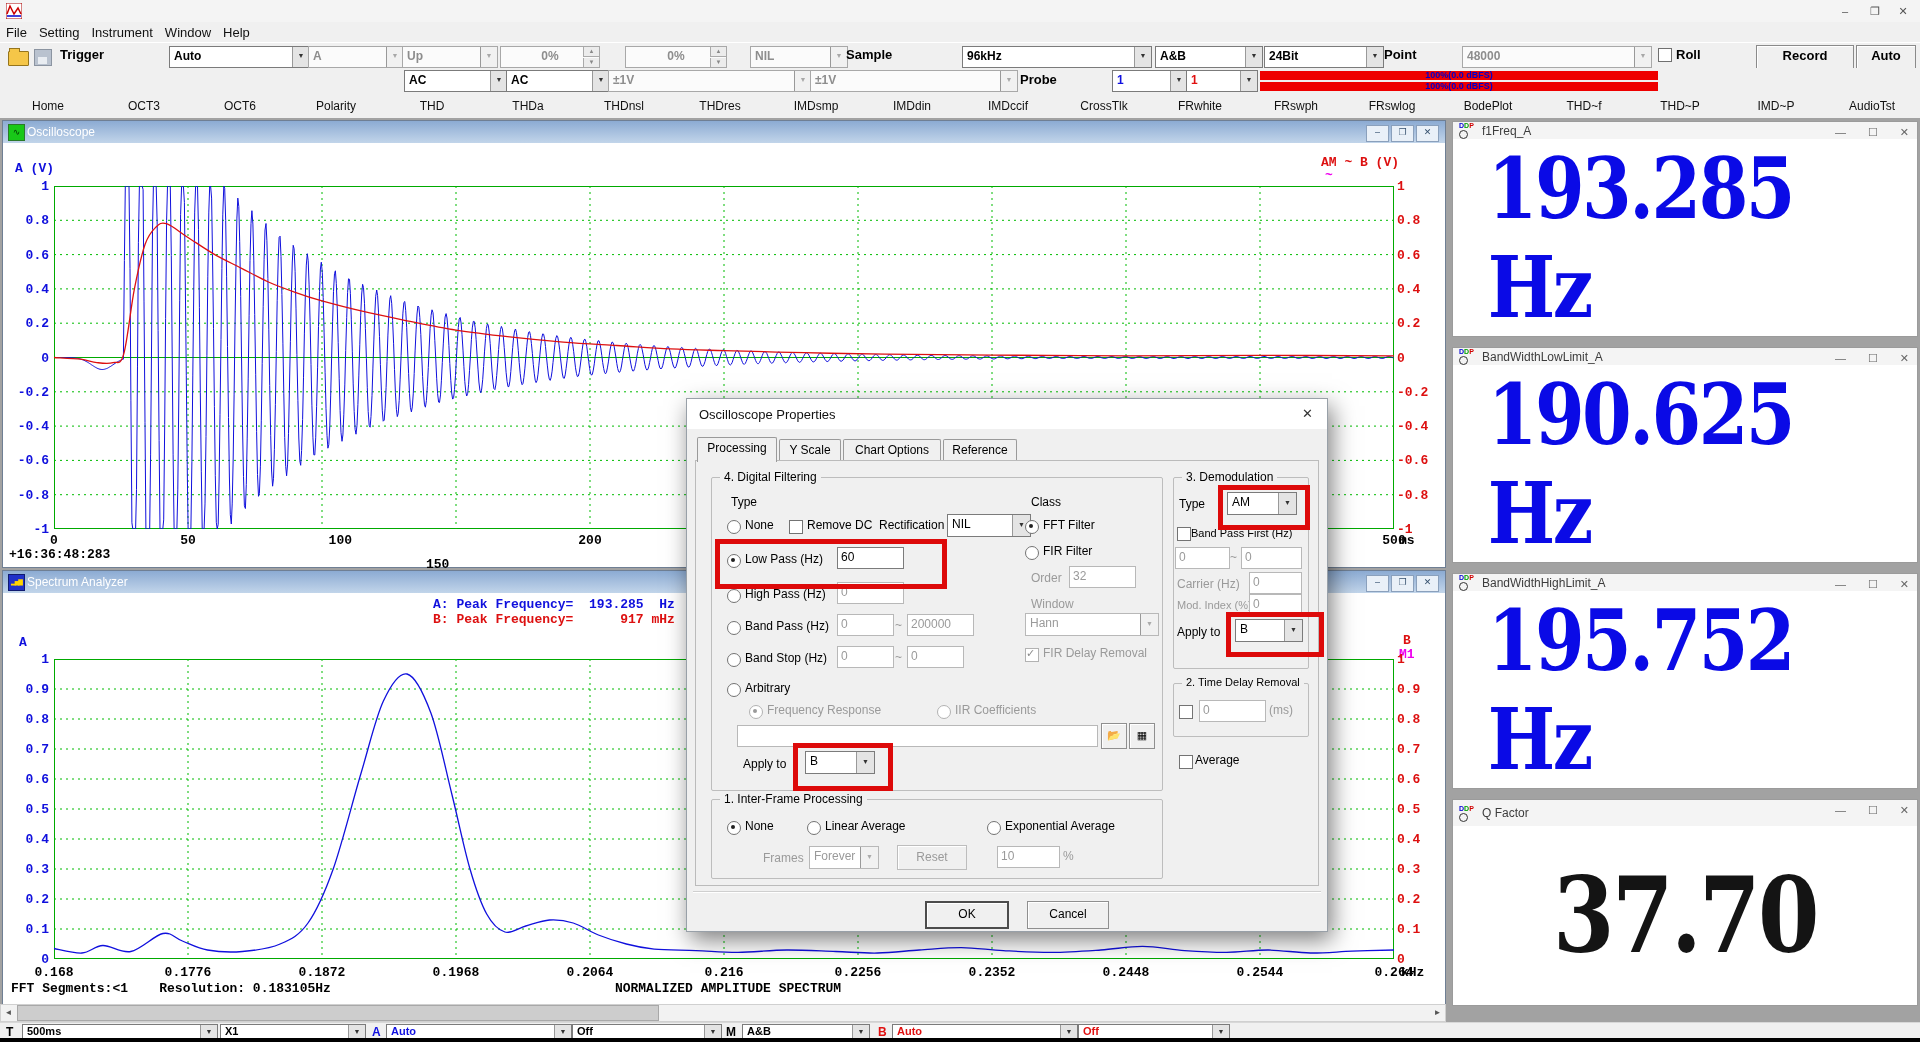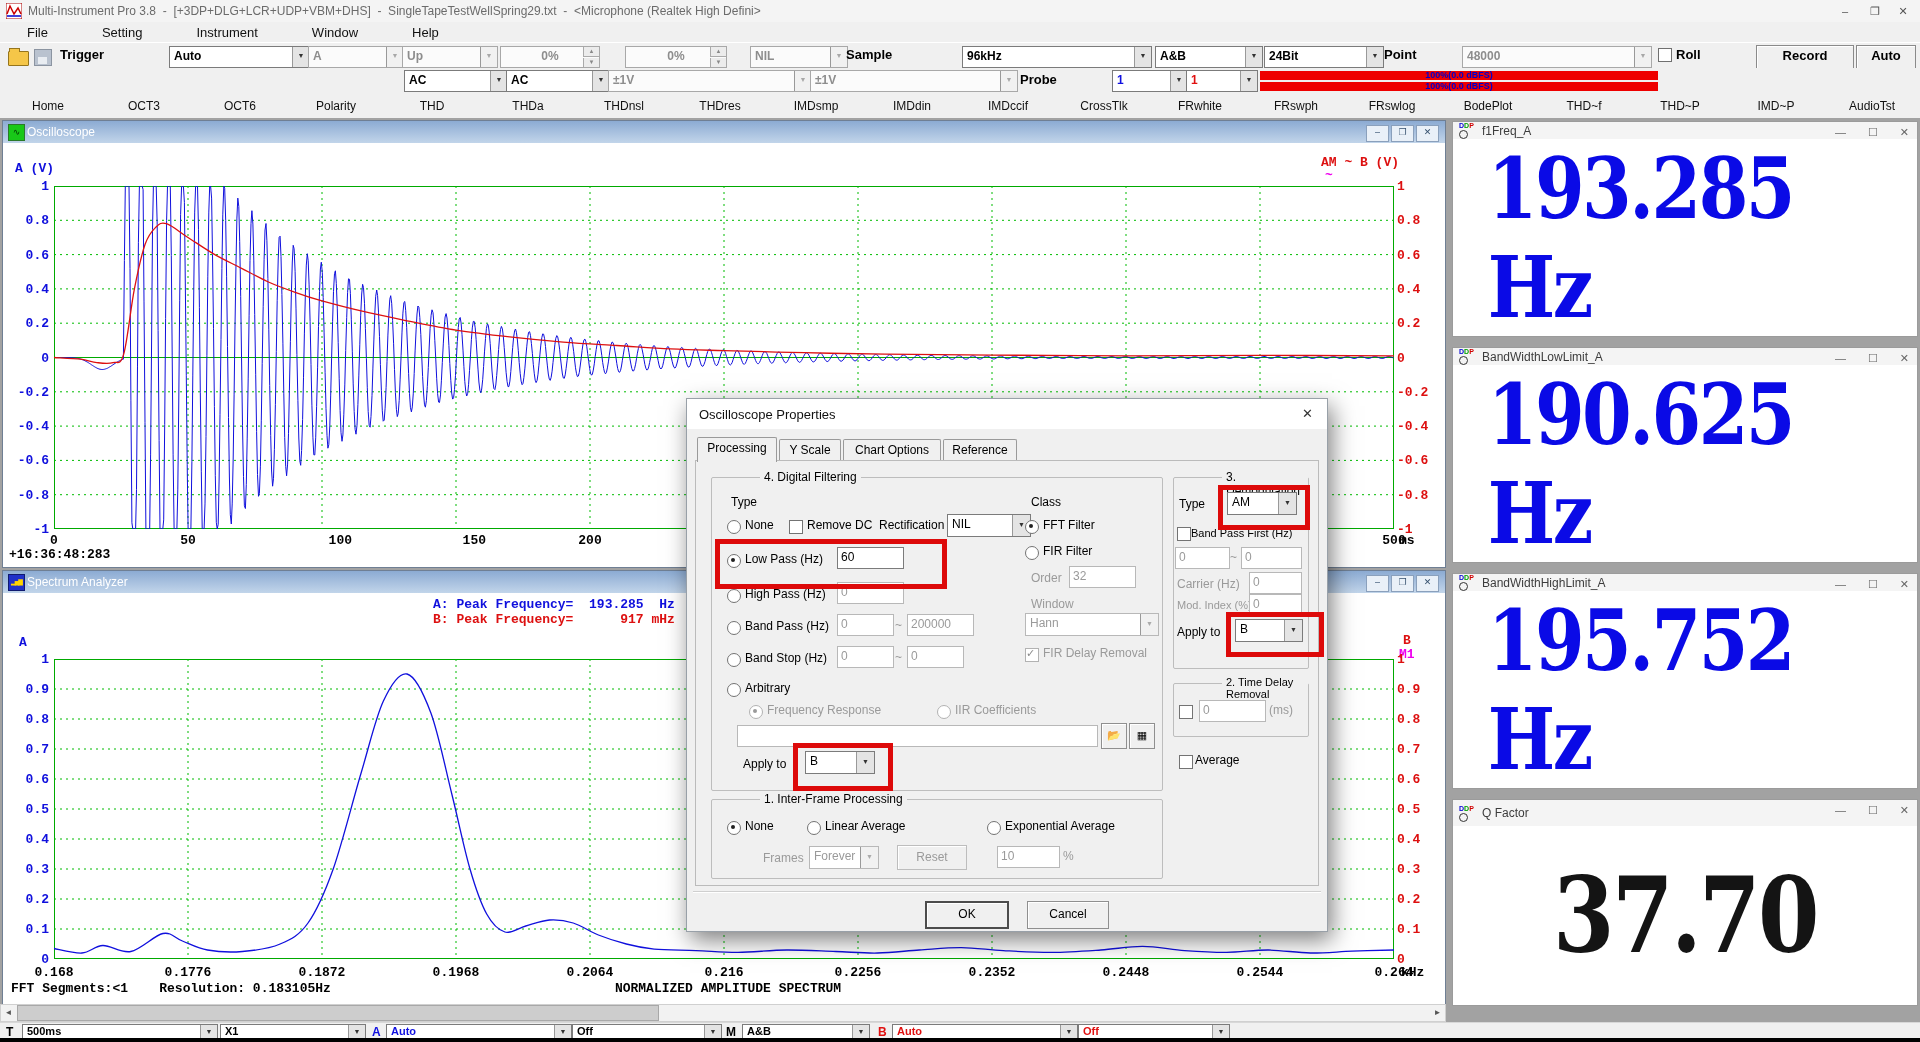--- a/index.html
+++ b/index.html
@@ -4,21 +4,21 @@
 <style>
   html,body{margin:0;padding:0;background:#555;}
   #app{position:relative;width:1920px;height:1042px;background:#f0f0f0;overflow:hidden;
        font-family:"Liberation Sans",sans-serif;font-size:12px;color:#000;}
   .abs{position:absolute;}
   
   #titlebar{left:0;top:0;width:1920px;height:22px;background:#f4f4f4;border-bottom:1px solid #e2e2e2;}
   #title-text{left:28px;top:4px;color:#6b6b6b;font-size:12px;white-space:pre;}
   .wbtn{top:2px;width:26px;height:18px;text-align:center;line-height:18px;color:#555;font-size:11px;}
   #menubar{left:0;top:22px;width:1920px;height:20px;background:#f0f0f0;display:flex;align-items:center;}
-  .menuitem{padding:0 27px;font-size:13px;color:#111;}
+  .menuitem{padding:0 6px;font-size:13px;color:#111;}
   
   #toolbar1{left:0;top:42px;width:1920px;height:26px;background:#f0f0f0;border-top:1px solid #fff;}
   #toolbar2{left:0;top:68px;width:1920px;height:28px;background:#f0f0f0;}
   .tlabel{font-weight:bold;font-size:13px;top:4px;}
   .combo{height:20px;background:#fff;border:1px solid #7b7b7b;font-weight:bold;font-size:12px;
          line-height:18px;padding-left:4px;white-space:nowrap;overflow:hidden;}
   .combo .arr{position:absolute;right:0;top:0;bottom:0;width:16px;background:#e4e4e4;border-left:1px solid #999;
          color:#333;font-size:7px;text-align:center;line-height:18px;}
   .combo.dis{color:#8d8d8d;background:#fbfbfb;border-color:#a8a8a8;}
   .combo.dis .arr{color:#a8a8a8;background:#f1f1f1;}
@@ -67,21 +67,21 @@
   
   #dialog{left:686px;top:398px;width:640px;height:532px;background:#f0f0f0;border:1px solid #98a0a8;
           box-shadow:4px 8px 22px rgba(0,0,0,.5);z-index:50;font-size:12px;}
   #dlgtitle{left:0;top:0;width:640px;height:30px;background:#fff;}
   #dlgtitle .t{position:absolute;left:12px;top:8px;font-size:13px;color:#111;}
   .dtab{position:absolute;top:40px;height:21px;background:#f0f0f0;border:1px solid #9a9a9a;border-bottom:none;
         text-align:center;line-height:20px;border-radius:2px 2px 0 0;}
   .dtab.active{top:38px;height:24px;z-index:2;background:#f0f0f0;}
   #dpanel{left:8px;top:61px;width:622px;height:424px;border:1px solid #bbb;background:#f0f0f0;}
   .grp{position:absolute;border:1px solid #bdbdbd;border-radius:2px;}
-  .legend{position:absolute;top:-8px;left:8px;background:#f0f0f0;padding:0 4px;font-size:12px;margin-left:40px;}
+  .legend{position:absolute;top:-8px;left:8px;background:#f0f0f0;padding:0 4px;font-size:12px;}
   .dlabel{position:absolute;font-size:12px;white-space:nowrap;}
   .gray{color:#9a9a9a;}
   .rad{position:absolute;width:12px;height:12px;border-radius:50%;border:1px solid #737373;background:#fff;}
   .rad.sel::after{content:"";position:absolute;left:3px;top:3px;width:4px;height:4px;border-radius:50%;background:#222;}
   .rad.dis{border-color:#b2b2b2;}
   .rad.dis.sel::after{background:#9a9a9a;}
   .cb{position:absolute;width:12px;height:12px;border:1px solid #737373;background:#fff;}
   .cb.on::after{content:"✓";position:absolute;left:0;top:-2px;font-size:11px;color:#8a8a8a;}
   .cb.dis{border-color:#b2b2b2;}
   .dfield{position:absolute;height:20px;background:#fff;border:1px solid #7b7b7b;font-size:12px;line-height:18px;padding-left:3px;}
@@ -108,21 +108,20 @@
 <body>
 
 <div id="app">
 
   <div class="abs" id="titlebar">
     <svg class="abs" style="left:6px;top:3px" width="16" height="16">
       <rect x="0" y="0" width="16" height="16" fill="#fff" stroke="#a00"></rect>
       <path d="M1 11 L4 3 L8 11 L12 5 L15 11" stroke="#c00" fill="none" stroke-width="1.5"></path>
       <path d="M1 13 L15 13" stroke="#00c" fill="none" stroke-width="1.5"></path>
     </svg>
-    <span class="abs" id="title-text">Multi-Instrument Pro 3.8  -  [+3DP+DLG+LCR+UDP+VBM+DHS]  -  SingleTapeTestWellSpring29.txt  -  &lt;Microphone (Realtek High Defini&gt;</span>
     <span class="abs wbtn" style="right:62px">–</span>
     <span class="abs wbtn" style="right:32px">❐</span>
     <span class="abs wbtn" style="right:4px">✕</span>
   </div>
 
   <div class="abs" id="menubar">
       <div class="menuitem">File</div>
       <div class="menuitem">Setting</div>
       <div class="menuitem">Instrument</div>
       <div class="menuitem">Window</div>
@@ -259,21 +258,21 @@
       <div class="abs xlab" style="left: 1394px; top: 298.1px; color: rgb(221, 16, 16); width: 40px; text-align: left;">-0.4</div>
       <div class="abs xlab" style="left: 0px; top: 332.4px; color: rgb(16, 16, 221); width: 46px; text-align: right;">-0.6</div>
       <div class="abs xlab" style="left: 1394px; top: 332.4px; color: rgb(221, 16, 16); width: 40px; text-align: left;">-0.6</div>
       <div class="abs xlab" style="left: 0px; top: 366.7px; color: rgb(16, 16, 221); width: 46px; text-align: right;">-0.8</div>
       <div class="abs xlab" style="left: 1394px; top: 366.7px; color: rgb(221, 16, 16); width: 40px; text-align: left;">-0.8</div>
       <div class="abs xlab" style="left: 0px; top: 401px; color: rgb(16, 16, 221); width: 46px; text-align: right;">-1</div>
       <div class="abs xlab" style="left: 1394px; top: 401px; color: rgb(221, 16, 16); width: 40px; text-align: left;">-1</div>
       <div class="abs xlab" style="left: 21px; top: 412px; color: rgb(0, 0, 0); width: 60px; text-align: center;">0</div>
       <div class="abs xlab" style="left: 155px; top: 412px; color: rgb(0, 0, 0); width: 60px; text-align: center;">50</div>
       <div class="abs xlab" style="left: 289px; top: 412px; color: rgb(0, 0, 0); width: 60px; text-align: right;">100</div>
-      <div class="abs xlab" style="left: 423px; top: 412px; color: rgb(0, 0, 0); width: 60px; text-align: right;">150</div>
+      <div class="abs xlab" style="left: 423px; top: 436px; color: rgb(0, 0, 0); width: 60px; text-align: left;">150</div>
       <div class="abs xlab" style="left: 557px; top: 412px; color: rgb(0, 0, 0); width: 60px; text-align: center;">200</div>
       <div class="abs xlab" style="left: 691px; top: 412px; color: rgb(0, 0, 0); width: 60px; text-align: center;">250</div>
       <div class="abs xlab" style="left: 825px; top: 412px; color: rgb(0, 0, 0); width: 60px; text-align: center;">300</div>
       <div class="abs xlab" style="left: 959px; top: 412px; color: rgb(0, 0, 0); width: 60px; text-align: center;">350</div>
       <div class="abs xlab" style="left: 1093px; top: 412px; color: rgb(0, 0, 0); width: 60px; text-align: center;">400</div>
       <div class="abs xlab" style="left: 1227px; top: 412px; color: rgb(0, 0, 0); width: 60px; text-align: center;">450</div>
       <div class="abs xlab" style="left: 1361px; top: 412px; color: rgb(0, 0, 0); width: 60px; text-align: center;">500</div>
     </div>
 
   <div class="mdiwin" id="specwin" style="left:2px;top:570px;width:1442px;height:434px">

